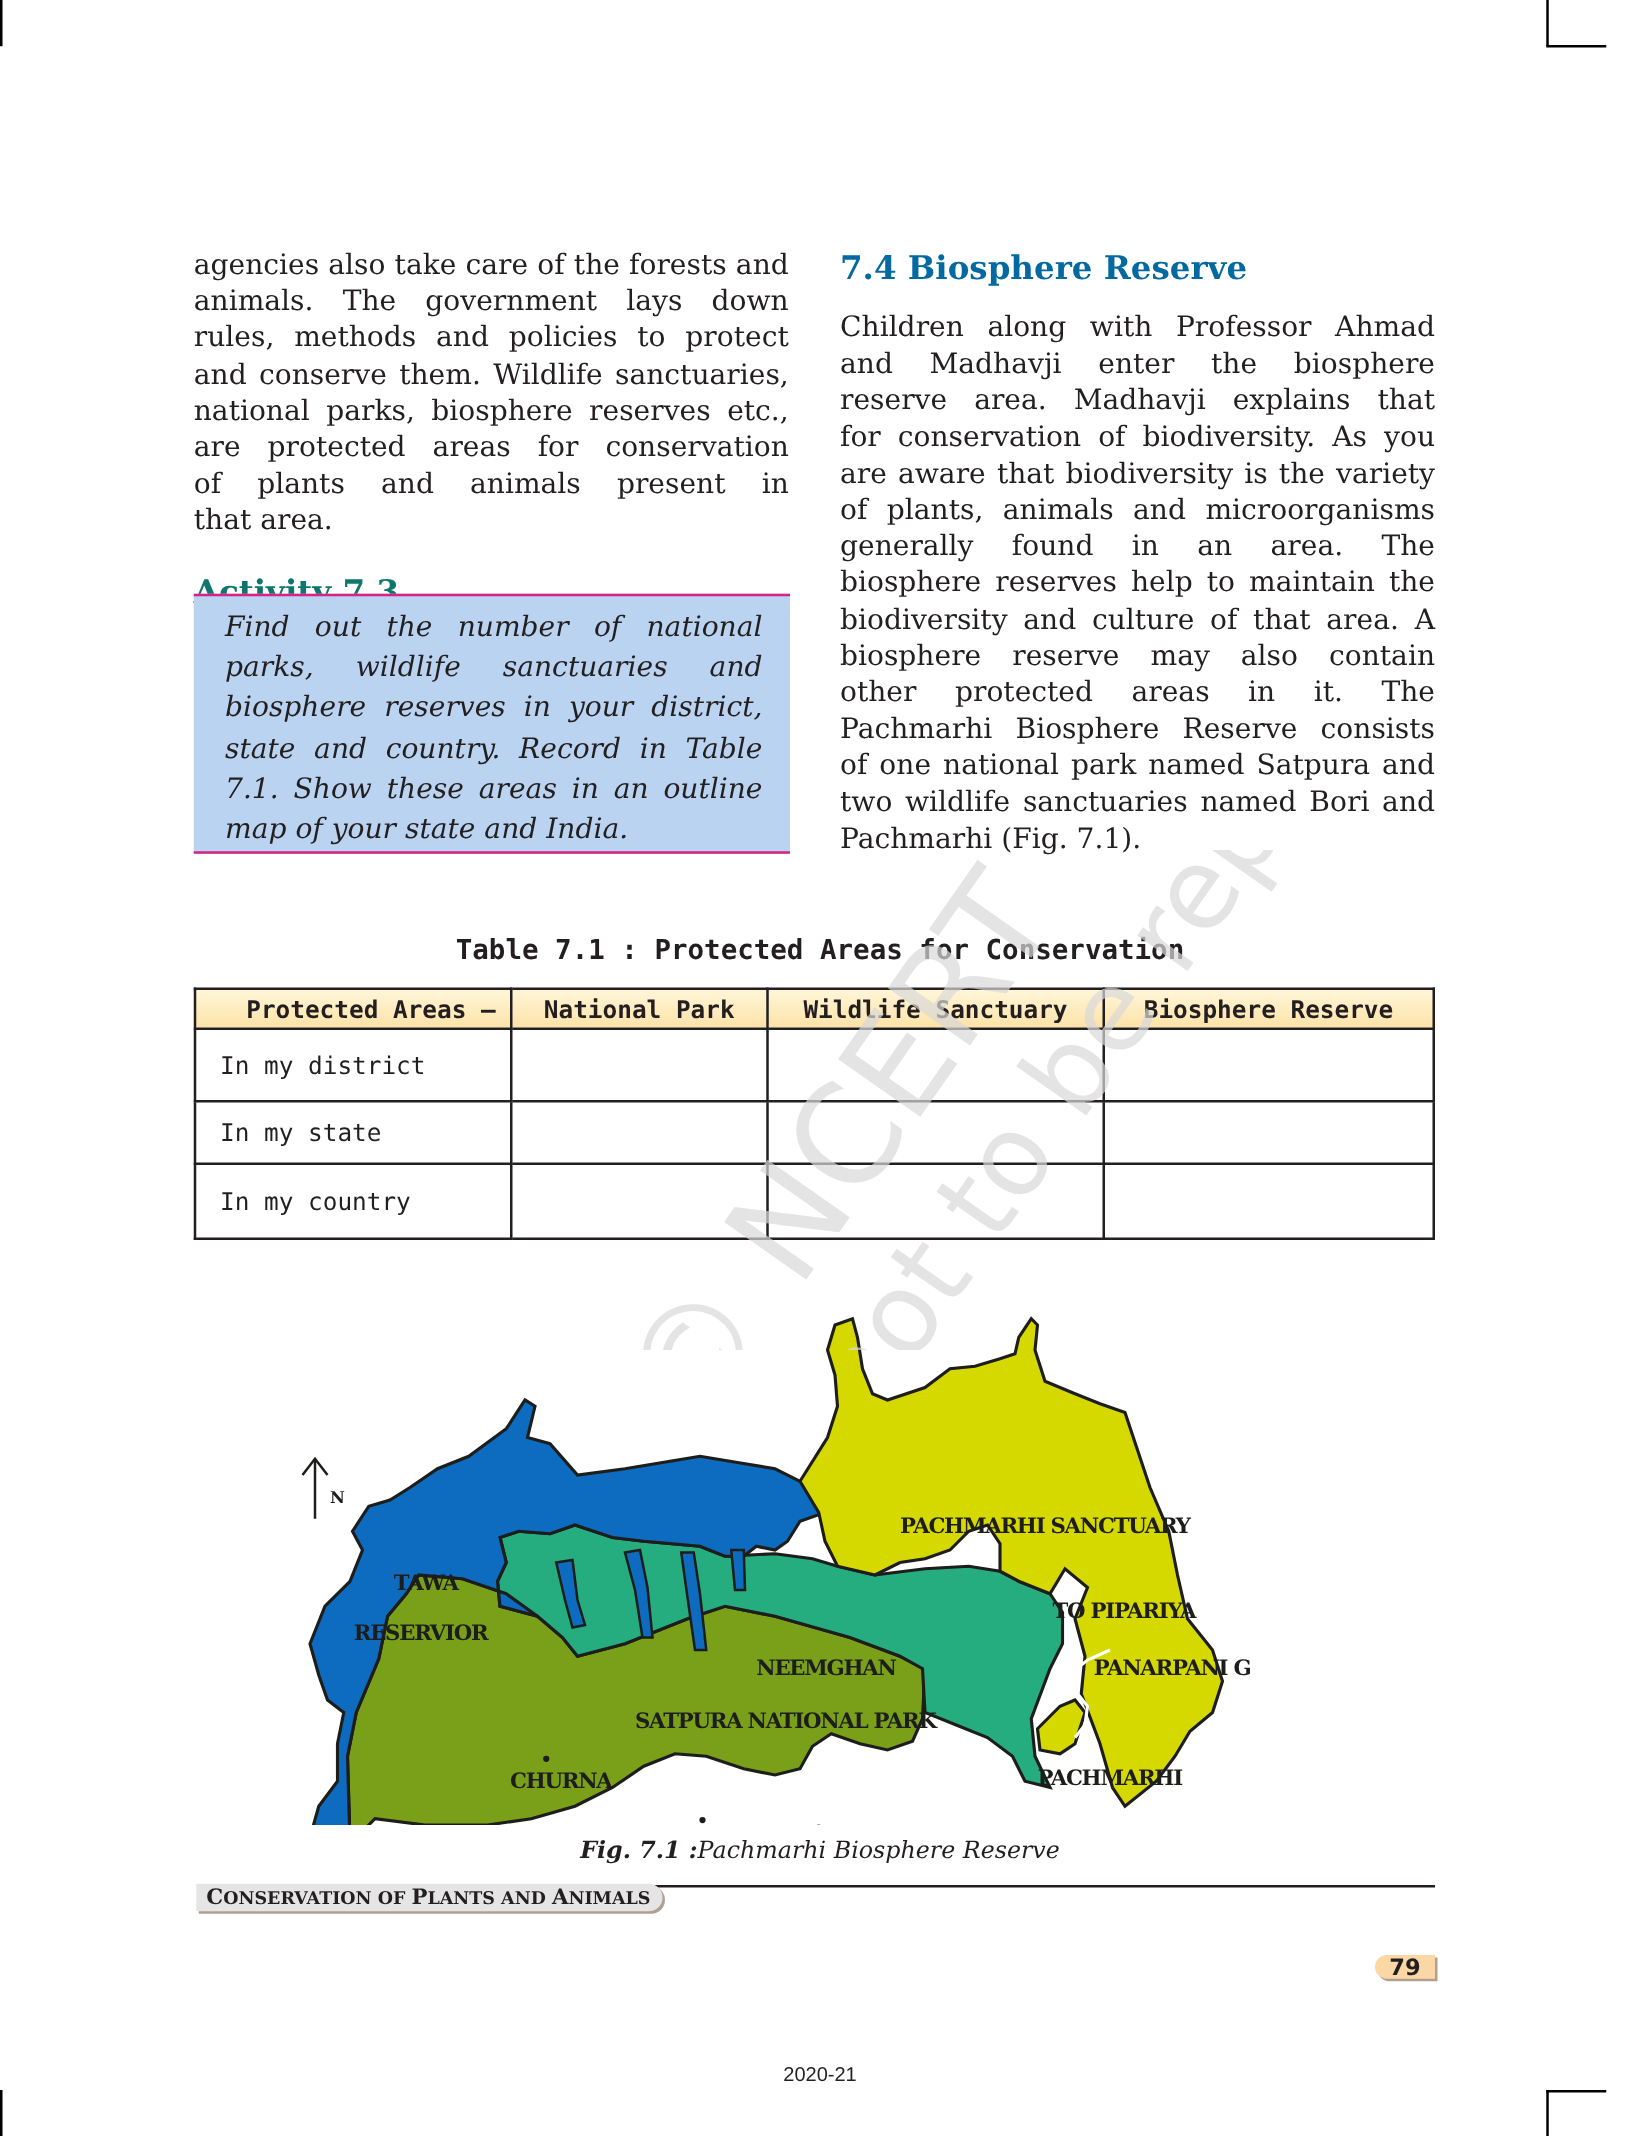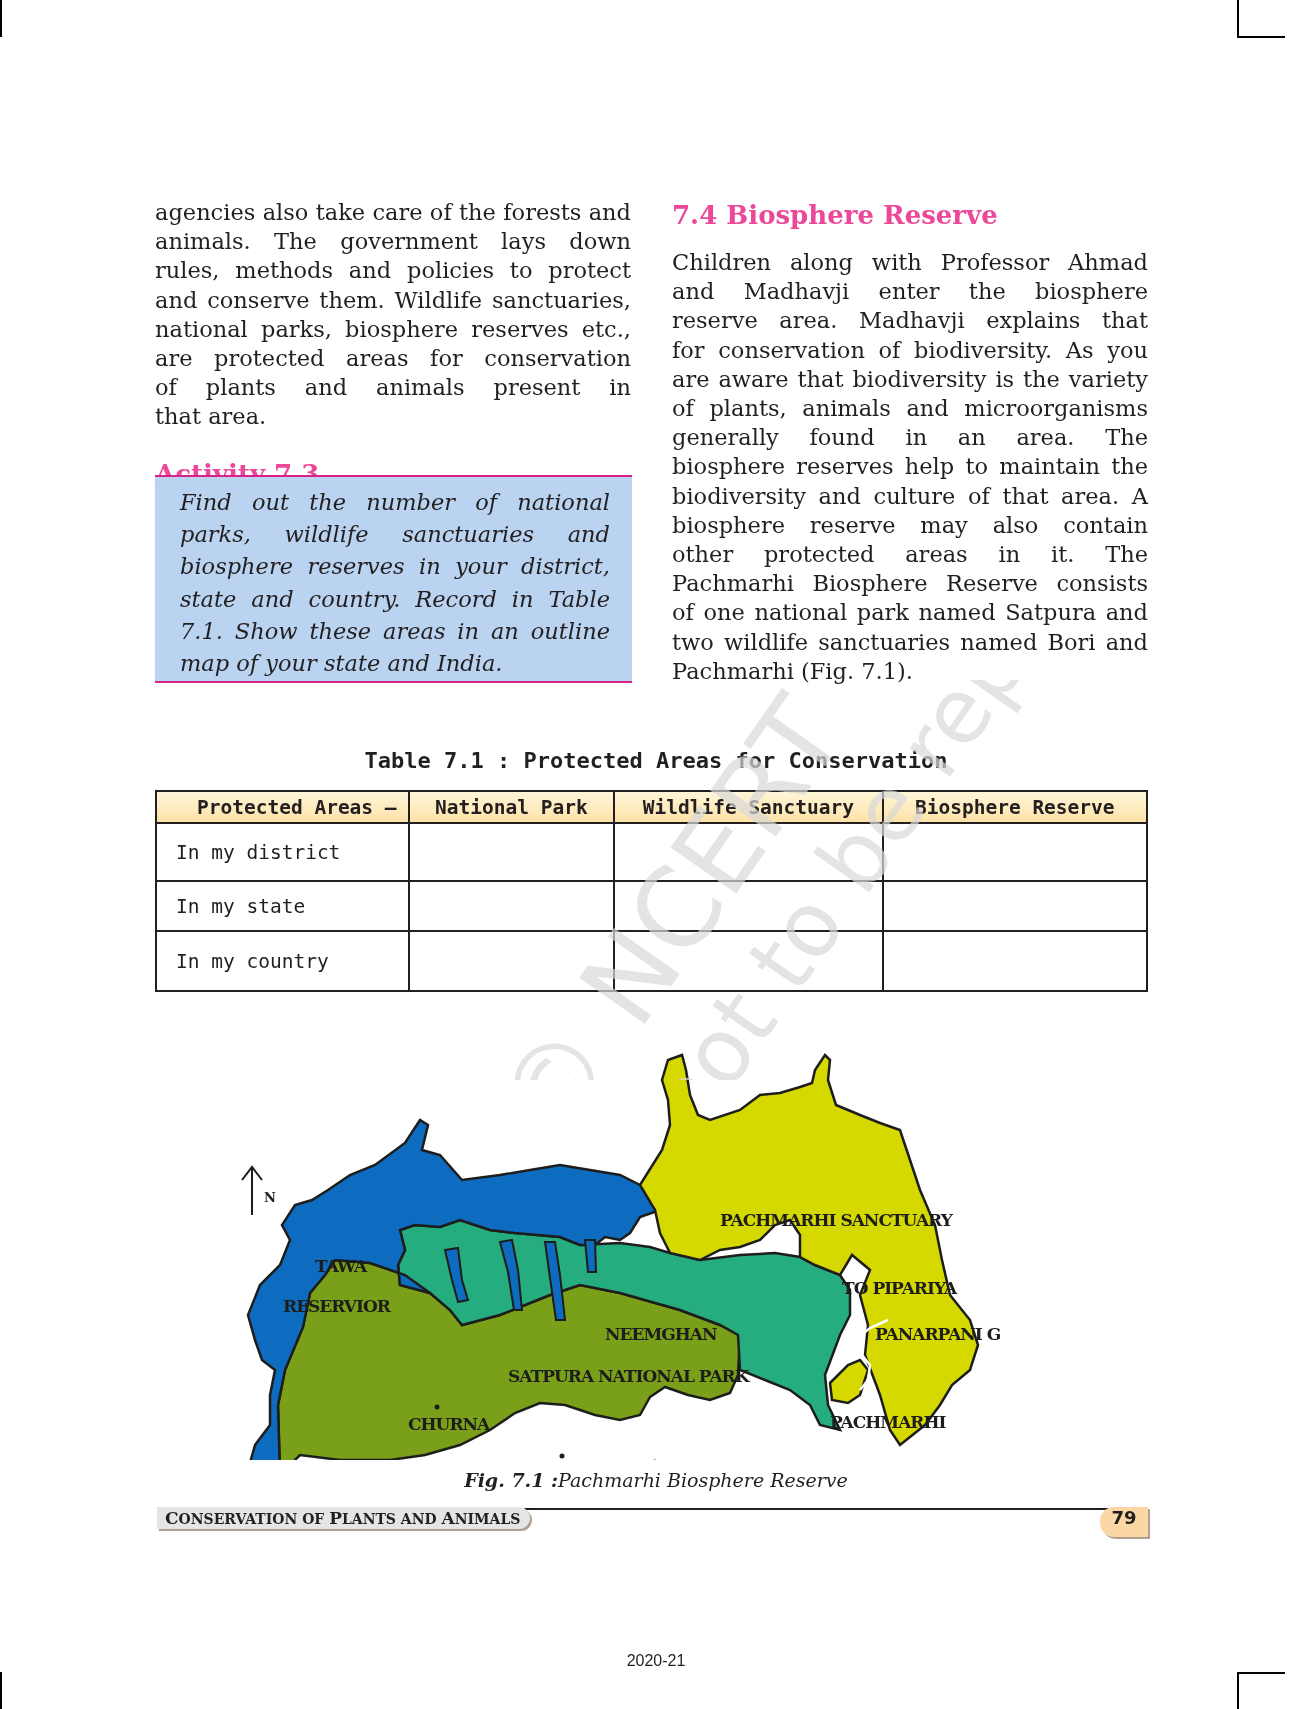--- a/index.html
+++ b/index.html
@@ -5,22 +5,22 @@
   html, body { margin:0; padding:0; background:#ffffff; }
   body { width:1312px; height:1709px; position:relative; overflow:hidden;
          font-family:"DejaVu Serif", serif; color:#231f20; }
   .corner { position:absolute; background:#000; }
   .col { position:absolute; font-size:22.5px; line-height:29.2px; text-align:justify; text-align-last:justify; }
   .col p { margin:0; }
   .col .last { text-align-last:left; }
   #left-col { left:155px; top:198px; width:476px; }
   #right-col { left:672px; top:248px; width:476px; }
   .sec-title { position:absolute; left:672px; top:200px; font-family:"DejaVu Serif", serif; font-weight:bold;
-               color:#ec4899; font-size:26px; }
-  .act-head { position:absolute; left:155px; top:459px; font-weight:bold; font-size:26px; color:#ec4899; }
+               color:#0369a1; font-size:26px; }
+  .act-head { position:absolute; left:155px; top:459px; font-weight:bold; font-size:26px; color:#0f766e; }
   .act-box { position:absolute; left:155px; top:475px; width:477px; height:208px; background:#b9d3f0;
              border-top:2px solid #d8228a; border-bottom:2px solid #d8228a; box-sizing:border-box;font-style:italic; }
   .act-box .txt { position:absolute; left:25px; top:9px; width:430px; font-size:22.5px; line-height:32.2px;
                   text-align:justify; text-align-last:justify; }
   .act-box .txt .last { text-align-last:left; }
   .tbl-cap { position:absolute; left:0; width:1312px; top:748px; text-align:center; font-family:"DejaVu Sans Mono", monospace;
              font-weight:bold; font-size:22px; }
   table.pt { position:absolute; left:155px; top:790px; width:993px; border-collapse:collapse;
              font-family:"DejaVu Sans Mono", monospace; font-size:19.5px; }
   table.pt th, table.pt td { border:2px solid #231f20; padding:0 10px; text-align:left; }
@@ -31,21 +31,21 @@
   table.pt tr.r3 td { height:58px; }
   .map { position:absolute; left:200px; top:1010px; width:800px; height:450px; }
   .map text { font-family:"DejaVu Serif", serif; font-weight:bold; font-size:17px; fill:#1d1d1b; letter-spacing:-1px; }
   .fig-cap { position:absolute; left:0; width:1312px; top:1469px; text-align:center; font-size:19px; font-style:italic; }
   .fig-cap b { font-weight:bold; }
   .foot-line { position:absolute; left:160px; top:1508px; width:988px; height:2px; background:#231f20; }
   .foot-pill { position:absolute; left:157px; top:1507px; height:22px; padding:0 10px 0 8px; background:#e5e5e5;
                border-radius:0 14px 14px 0; box-shadow:2px 2px 0 #b0a090; font-weight:bold; font-size:14px;
                line-height:22px; font-family:"DejaVu Serif", serif; letter-spacing:0; }
   .foot-pill .cap { font-size:17px; }
-  .page-pill { position:absolute; left:1100px; top:1507px; width:48px; height:30px; background:#fcd7a6;
+  .page-pill { position:absolute; left:1100px; top:1564px; width:48px; height:19px; background:#fcd7a6;
                border-radius:14px 0 0 14px; box-shadow:2px 2px 0 #b0a090; font-weight:bold; font-size:18px;
                line-height:22px; text-align:center; font-family:"DejaVu Sans", sans-serif; }
   .year { position:absolute; left:0; width:1312px; top:1652px; text-align:center; font-family:"Liberation Sans", sans-serif; font-size:16px; color:#231f20; }
   .watermark { position:absolute; left:390px; top:680px; width:760px; height:400px; pointer-events:none; }
   .watermark text { font-family:"DejaVu Sans", sans-serif; fill:#d9d9d9; opacity:0.7; }
 </style>
 </head>
 <body>
 
 <div class="corner" style="left:0;top:0;width:2px;height:37px;"></div>

